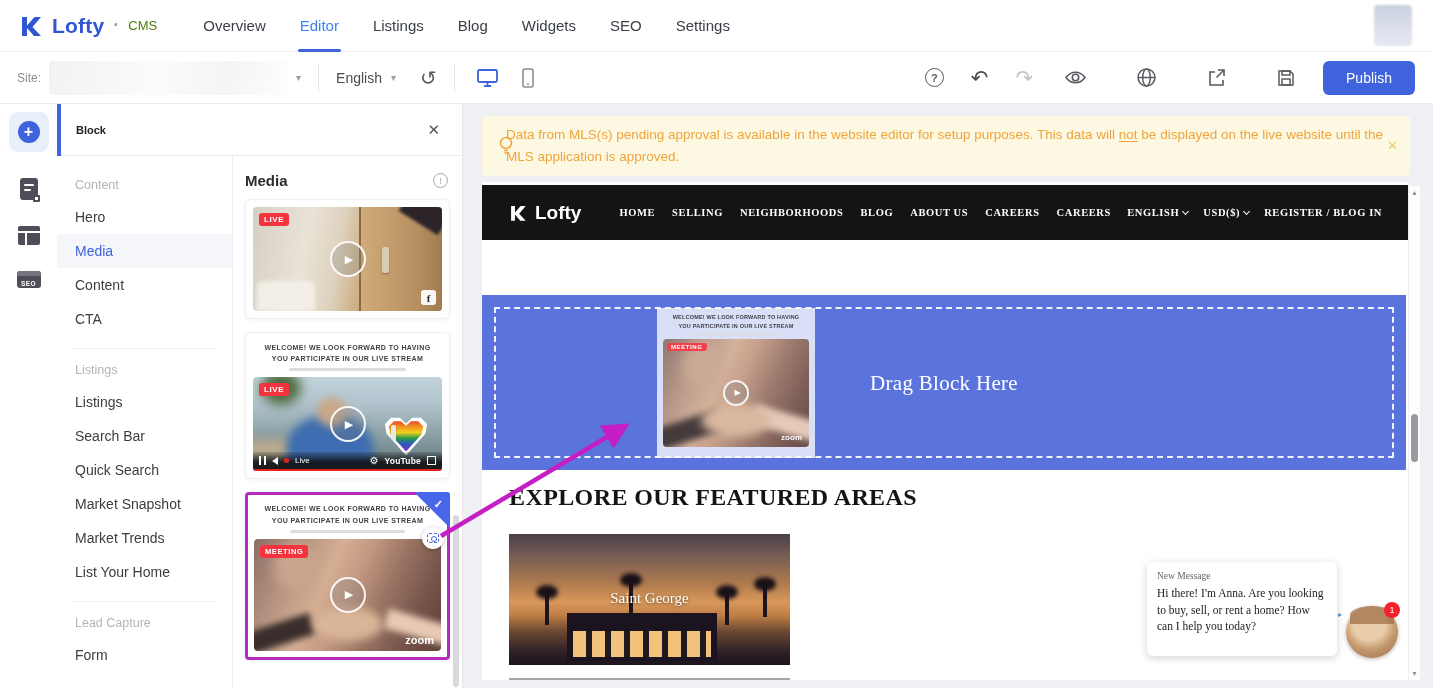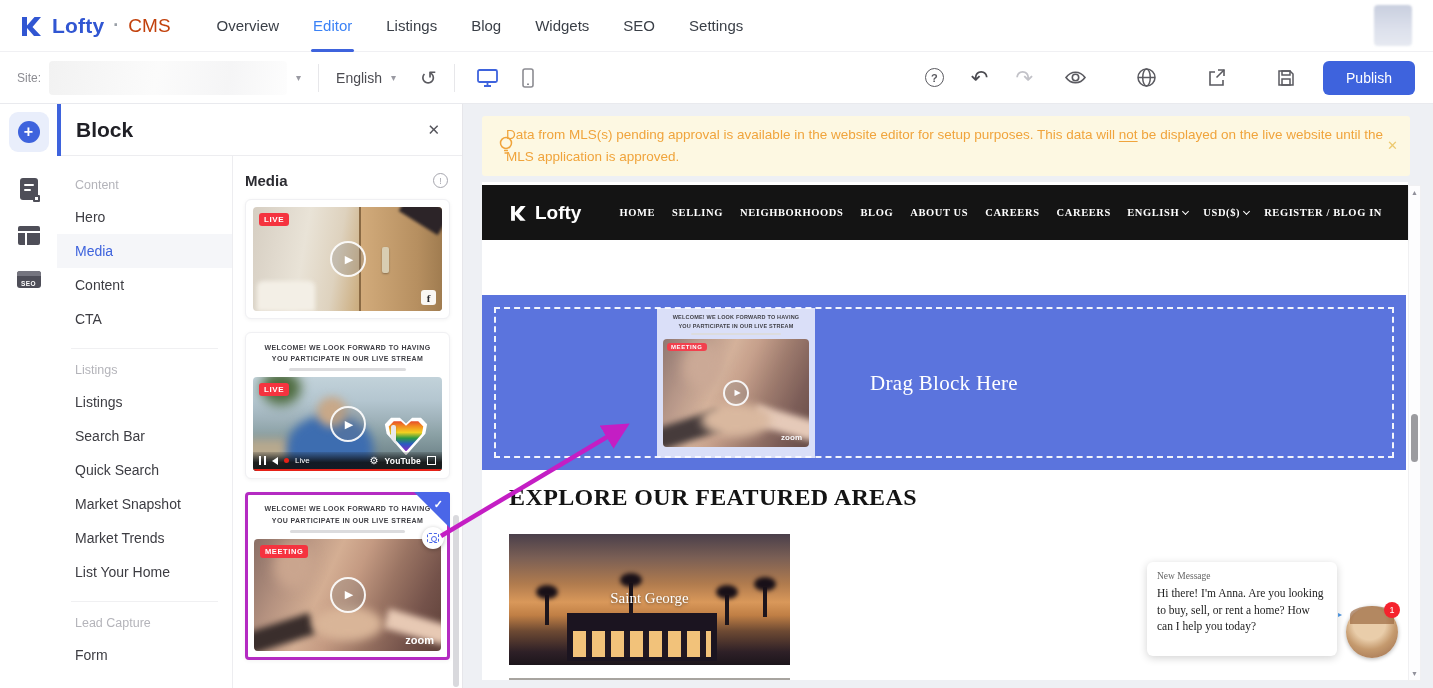--- a/index.html
+++ b/index.html
@@ -5,21 +5,21 @@
   * { margin:0; padding:0; box-sizing:border-box; }
   html,body { width:1433px; height:688px; overflow:hidden; background:#eef0f4;
     font-family:"Liberation Sans", sans-serif; }
 
   
   .topnav { position:absolute; top:0; left:0; width:1433px; height:52px; background:#fff;
     border-bottom:1px solid #f0f0f3; display:flex; align-items:center; z-index:6; }
   .brand { display:flex; align-items:center; padding-left:18px; }
   .brand-name { font-size:21px; font-weight:bold; color:#3156d2; margin-left:8px; letter-spacing:.2px; }
   .brand-dot { color:#9aa0a8; margin:0 9px; font-size:18px; font-weight:bold; }
-  .brand-product { font-size:19px; color:#c2410c; }
+  .brand-product { font-size:13px; color:#4d7c0f; }
   .top-nav-items { display:flex; gap:34px; margin-left:46px; font-size:15px; color:#3a3f47; }
   .top-nav-item { position:relative; height:52px; line-height:52px; cursor:pointer; }
   .top-nav-item.active { color:#3b82f6; }
   .top-nav-item.active::after { content:""; position:absolute; left:-2px; right:-2px; bottom:0;
     height:3px; background:#3e63dd; border-radius:2px; }
   .avatar-blur { position:absolute; right:21px; top:5px; width:38px; height:41px; border-radius:4px;
     background:linear-gradient(180deg,#c9cfdf,#dde1ec 60%,#e6e9f1); filter:blur(1px); }
 
   
   .toolbar { position:absolute; top:52px; left:0; width:1433px; height:52px; background:#fff;
@@ -61,21 +61,21 @@
   .seo-icon { width:24px; height:17px; background:#4e4e58; border-radius:3px; margin:0 auto; position:relative; overflow:hidden; }
   .seo-icon i { position:absolute; top:0; left:0; right:0; height:5px; background:#75757f; }
   .seo-icon span { position:absolute; left:0; right:0; bottom:1px; text-align:center; color:#fff;
     font-size:6.5px; font-weight:bold; letter-spacing:.5px; }
 
   
   .block-panel { position:absolute; top:104px; left:57px; bottom:0; width:406px; background:#fff;
     border-right:1px solid #e6e6ea; z-index:3; }
   .bp-header { height:52px; border-bottom:1px solid #ededf0; display:flex; align-items:center; position:relative; }
   .bp-header::before { content:""; position:absolute; left:0; top:0; width:4px; height:52px; background:#3e63dd; }
-  .bp-title { margin-left:19px; font-size:21px; font-weight:bold; color:#202026; }
+  .bp-title { margin-left:19px; font-size:11px; font-weight:bold; color:#202026; }
   .bp-close { margin-left:auto; margin-right:22px; font-size:15px; color:#55555c; cursor:pointer; }
   .bp-list { position:absolute; top:52px; left:0; width:176px; bottom:0; border-right:1px solid #ededf0; padding-top:12px; }
   .bp-label { padding:10px 0 8px 18px; font-size:12.5px; color:#b4b4ba; }
   .bp-item { height:34px; line-height:34px; padding-left:18px; font-size:14px; color:#3c3c42; cursor:pointer; }
   .bp-item.selected { background:#f5f6f9; color:#3e63dd; }
   .bp-divider { margin:12px 14px 4px; border-top:1px solid #f0f0f2; }
 
   
   .bp-media { position:absolute; top:52px; left:176px; right:0; bottom:0; }
   .media-head { display:flex; align-items:center; padding:16px 14px 10px 12px; }

